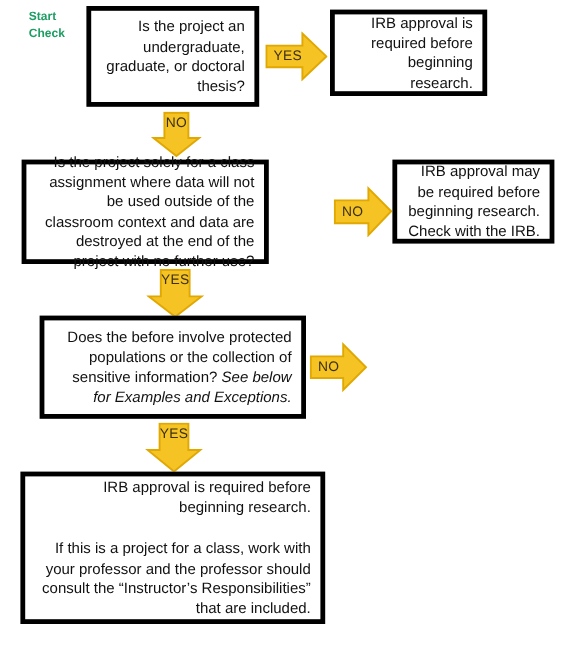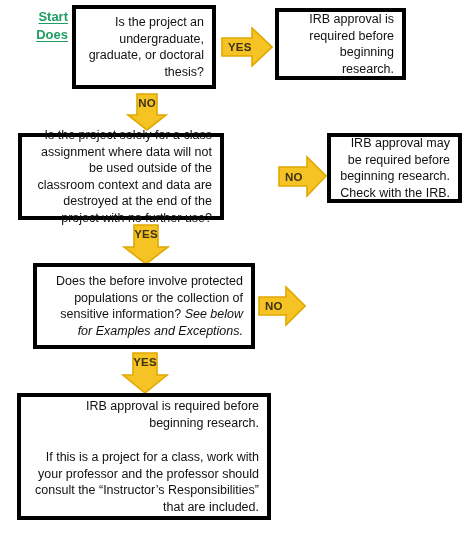--- a/index.html
+++ b/index.html
@@ -41,57 +41,56 @@
     padding: 4px 8px;
   }
   .node .txt { display: block; width: 100%; }
   .node .para { margin: 0; }
   .node .para + .para { margin-top: 18px; }
   .ital { font-style: italic; }
 
   
   .start-label {
     position: absolute;
-    text-align: right;
+    text-align: left;
     color: #1e9e62;
     font-weight: 700;
-    font-size: 13px;
+    font-size: 10px;
     line-height: 1.38;
-    text-decoration: underline;
     text-underline-offset: 2px;
   }
 
   
   .arrow {
     position: absolute;
   }
   .arrow svg { display: block; width: 100%; height: 100%; }
   .arrow .alabel {
     position: absolute;
     inset: 0;
     display: flex;
     align-items: center;
     justify-content: center;
     font-size: 11.5px;
-    font-weight: 700;
+    font-weight: 400;
     color: #3d3117;
     letter-spacing: 0.2px;
     pointer-events: none;
   }
   .arrow.right .alabel { justify-content: flex-start; padding-left: 7px; }
   .arrow.down  .alabel { align-items: flex-start; padding-top: 4px; }
 </style>
 </head>
 <body>
 
 <div class="canvas">
 
   <div class="start-label" style="left:24px; top:8px; width:44px;">
     <div>Start</div>
-    <div>Does</div>
+    <div>Check</div>
   </div>
 
   <div class="node" style="left:72px; top:5px; width:144px; height:84px;">
     <span class="txt">Is the project an undergraduate, graduate, or doctoral thesis?</span>
   </div>
 
   <div class="arrow right" style="left:221px; top:26px; width:52px; height:42px;">
     <svg viewBox="0 0 52 42" preserveAspectRatio="none" aria-hidden="true">
       <polygon points="1,12 31,12 31,2 51,21 31,40 31,30 1,30" fill="#F5C324" stroke="#E0A800" stroke-width="1.6" stroke-linejoin="miter"></polygon>
     </svg>

